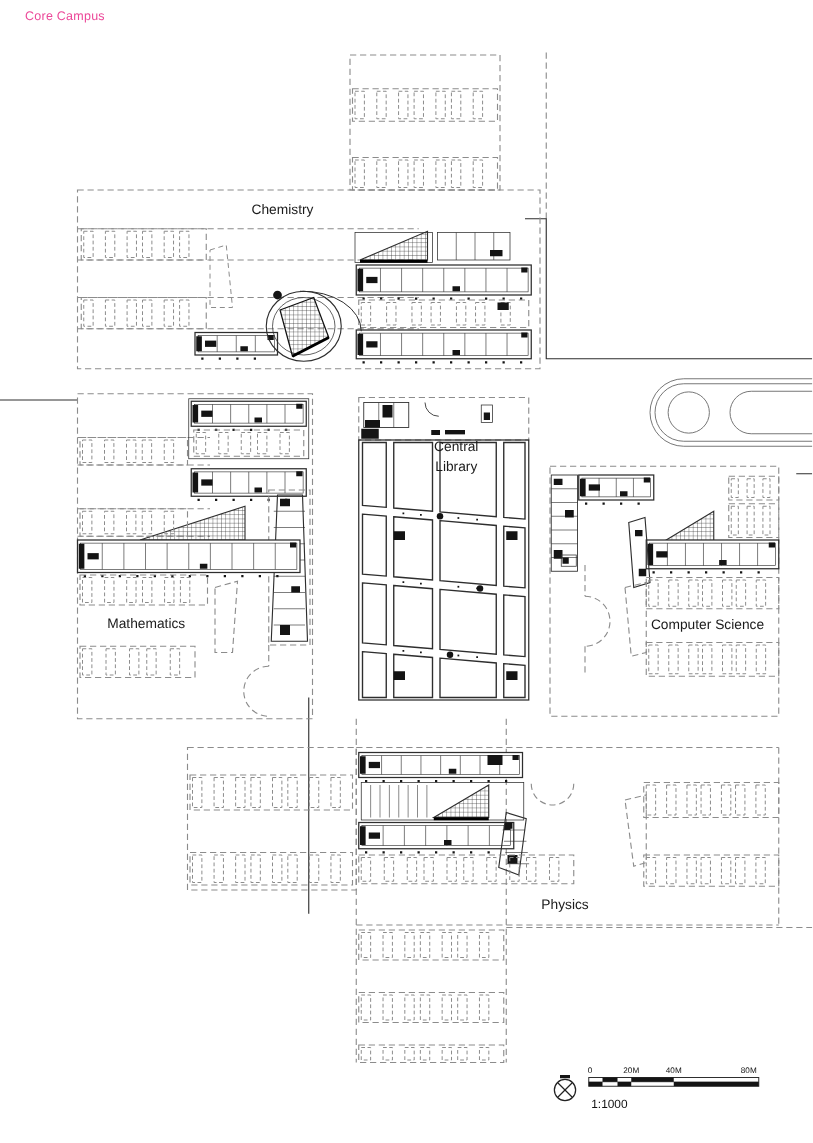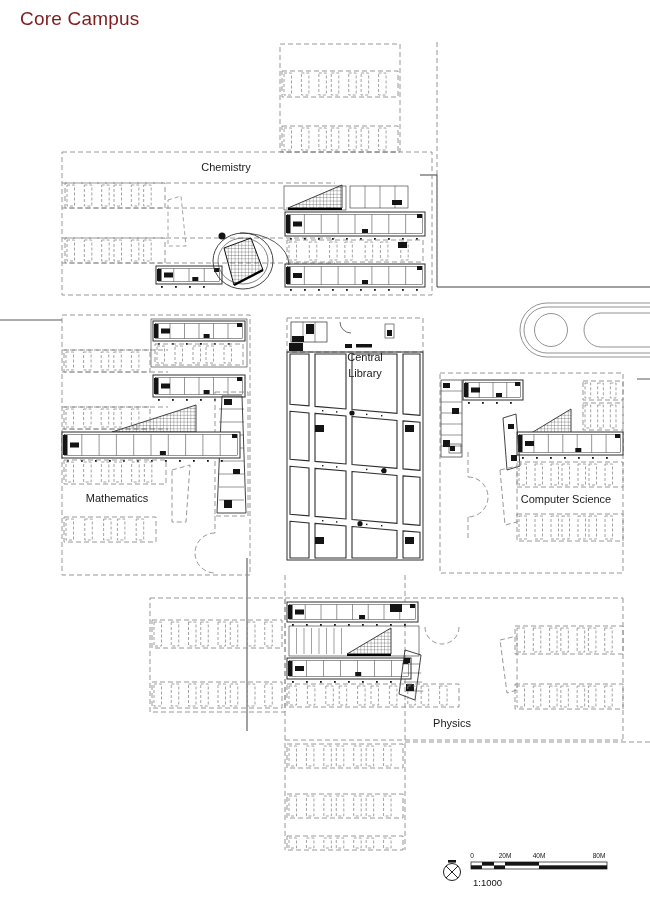--- a/index.html
+++ b/index.html
@@ -1,18 +1,18 @@
 <!DOCTYPE html>
 <html><head>
 <meta charset="utf-8">
 <style>
   html,body{margin:0;padding:0;background:#fff;}
   .page{position:relative;width:650px;height:914px;background:#ffffff;overflow:hidden;
         font-family:"Liberation Sans",sans-serif;}
-  .title{position:absolute;left:20px;top:8px;font-size:19px;color:#7f1d1d;letter-spacing:.2px;}
+  .title{position:absolute;left:20px;top:8px;font-size:10px;color:#ec4899;letter-spacing:.2px;}
   svg.plan{position:absolute;left:0;top:0;}
   text.bld{font-size:11px;fill:#1a1a1a;text-anchor:middle;font-family:"Liberation Sans",sans-serif;}
   text.tick{font-size:6.5px;fill:#111;text-anchor:middle;font-family:"Liberation Sans",sans-serif;}
   text.ratio{font-size:9.5px;fill:#111;font-family:"Liberation Sans",sans-serif;}
 </style>
 </head>
 <body>
 
 <div class="page">
   <div class="title">Core Campus</div>

